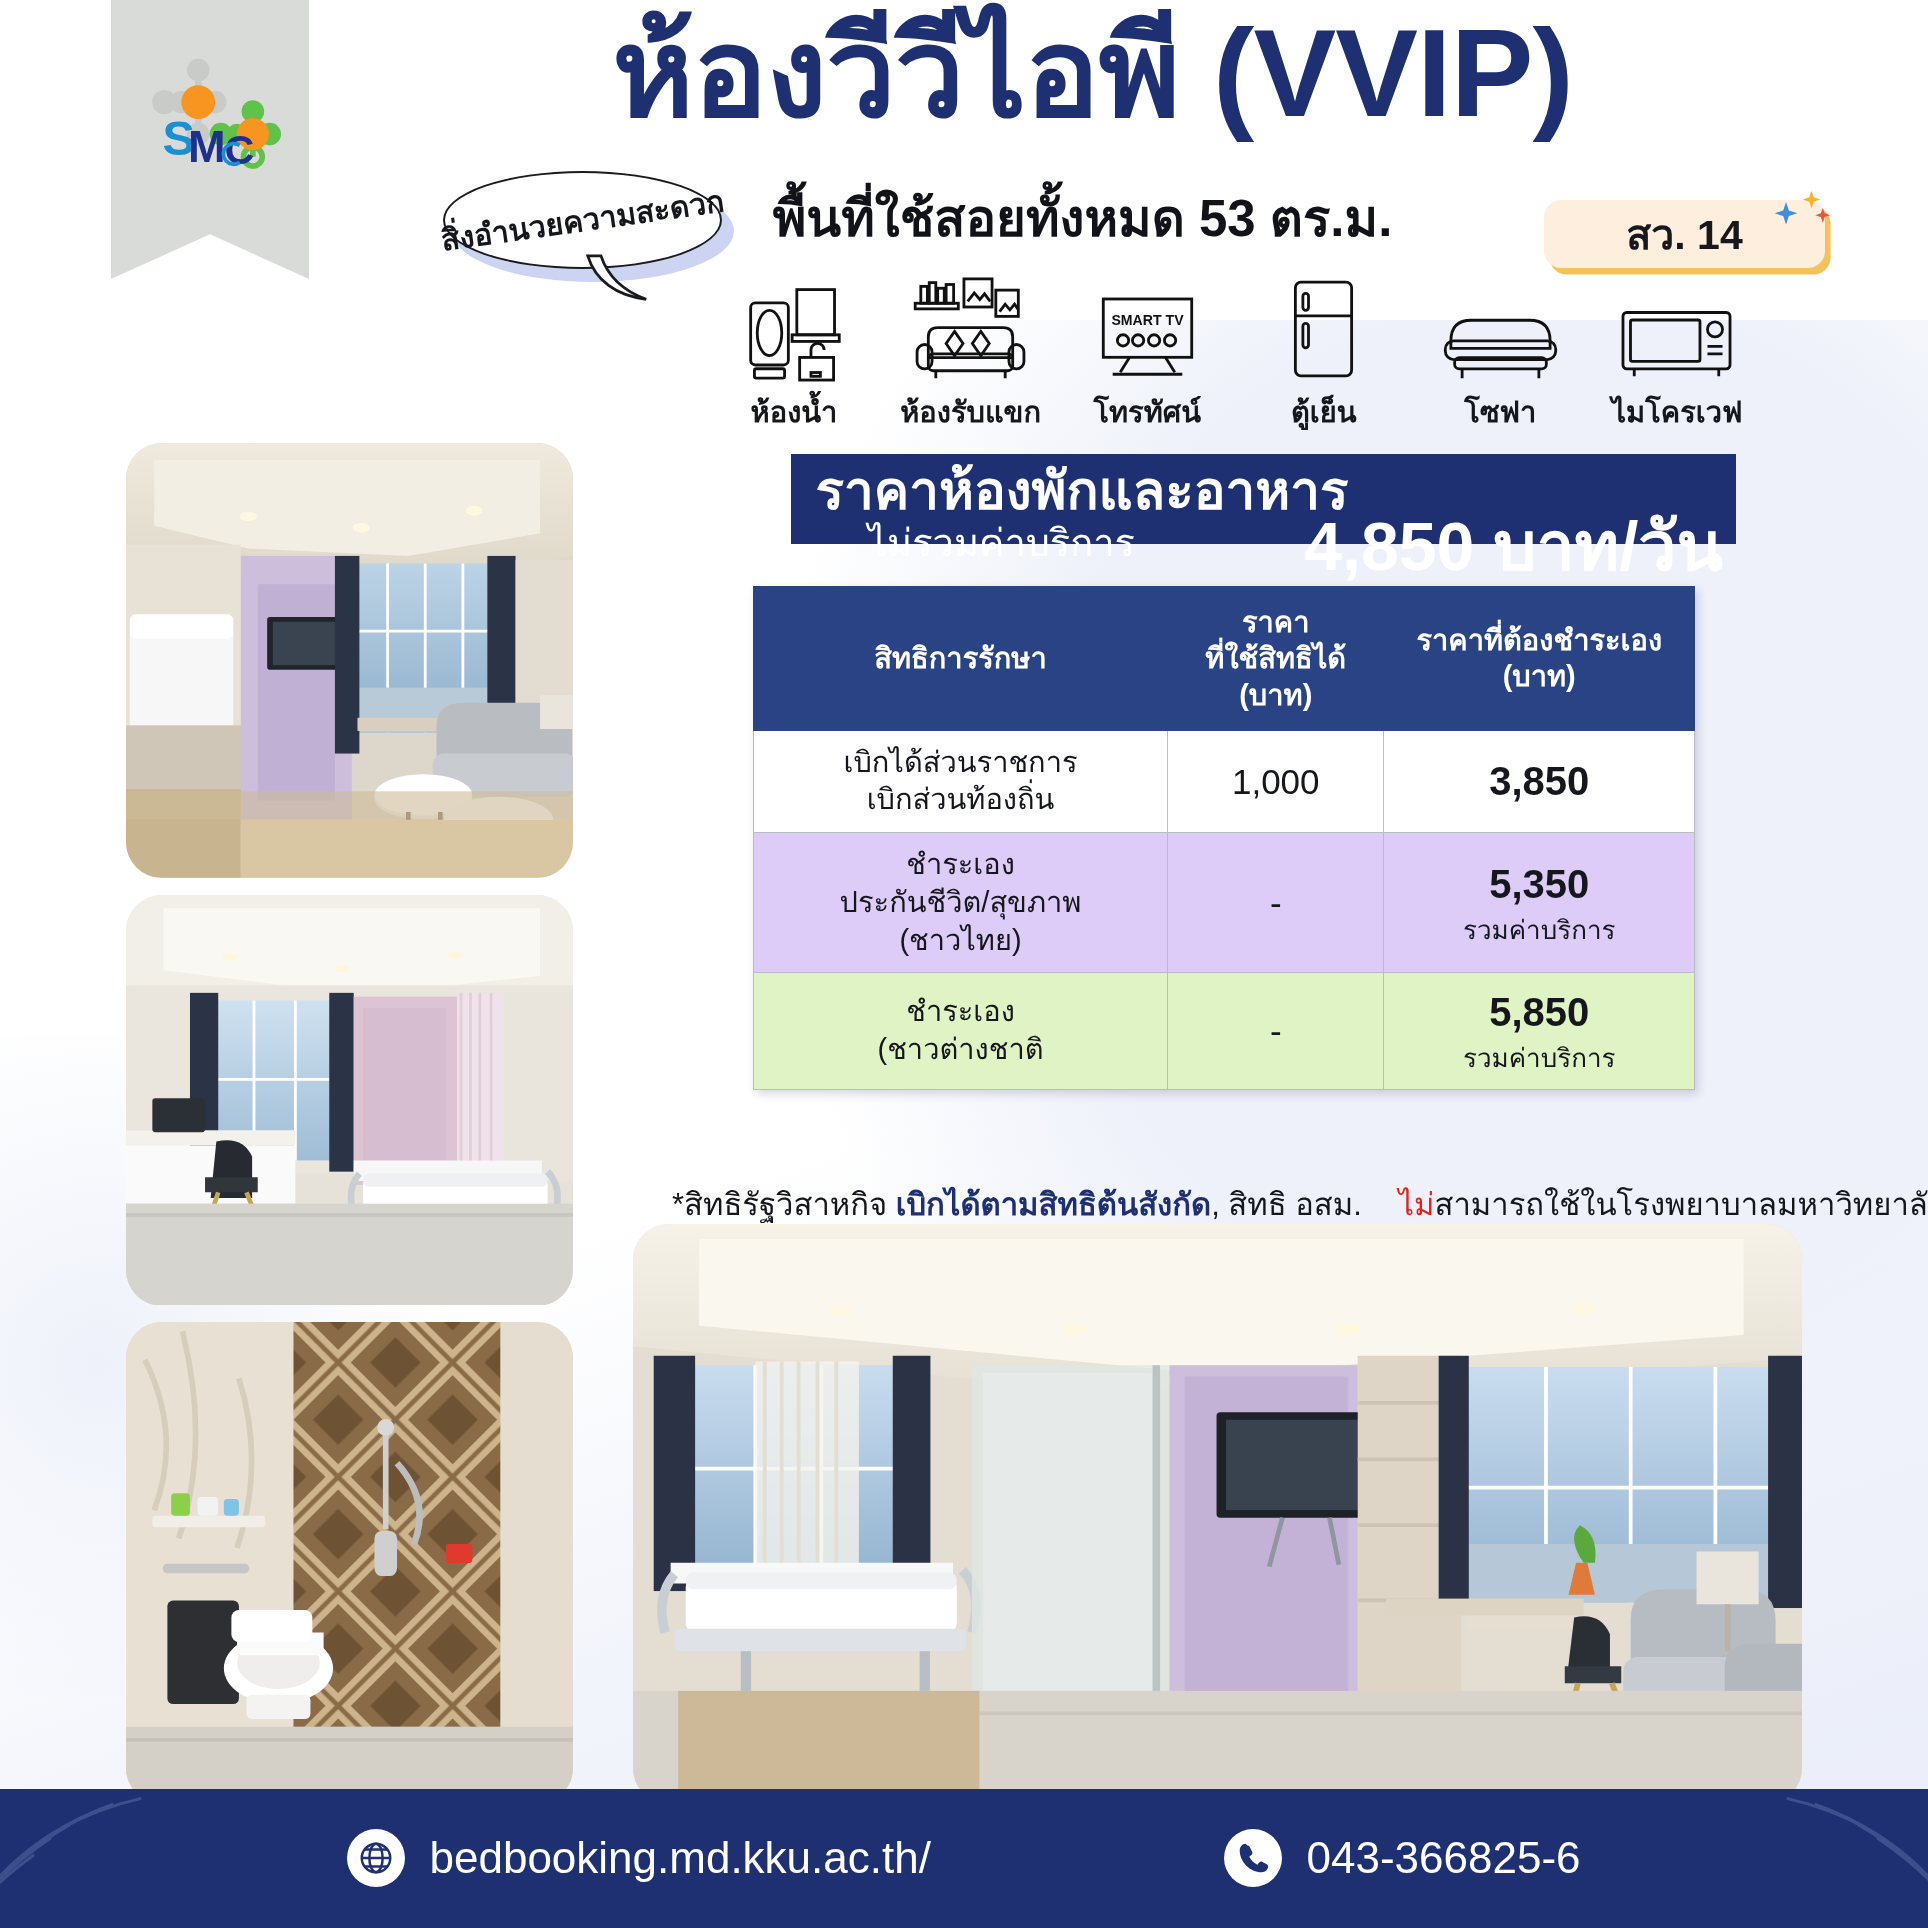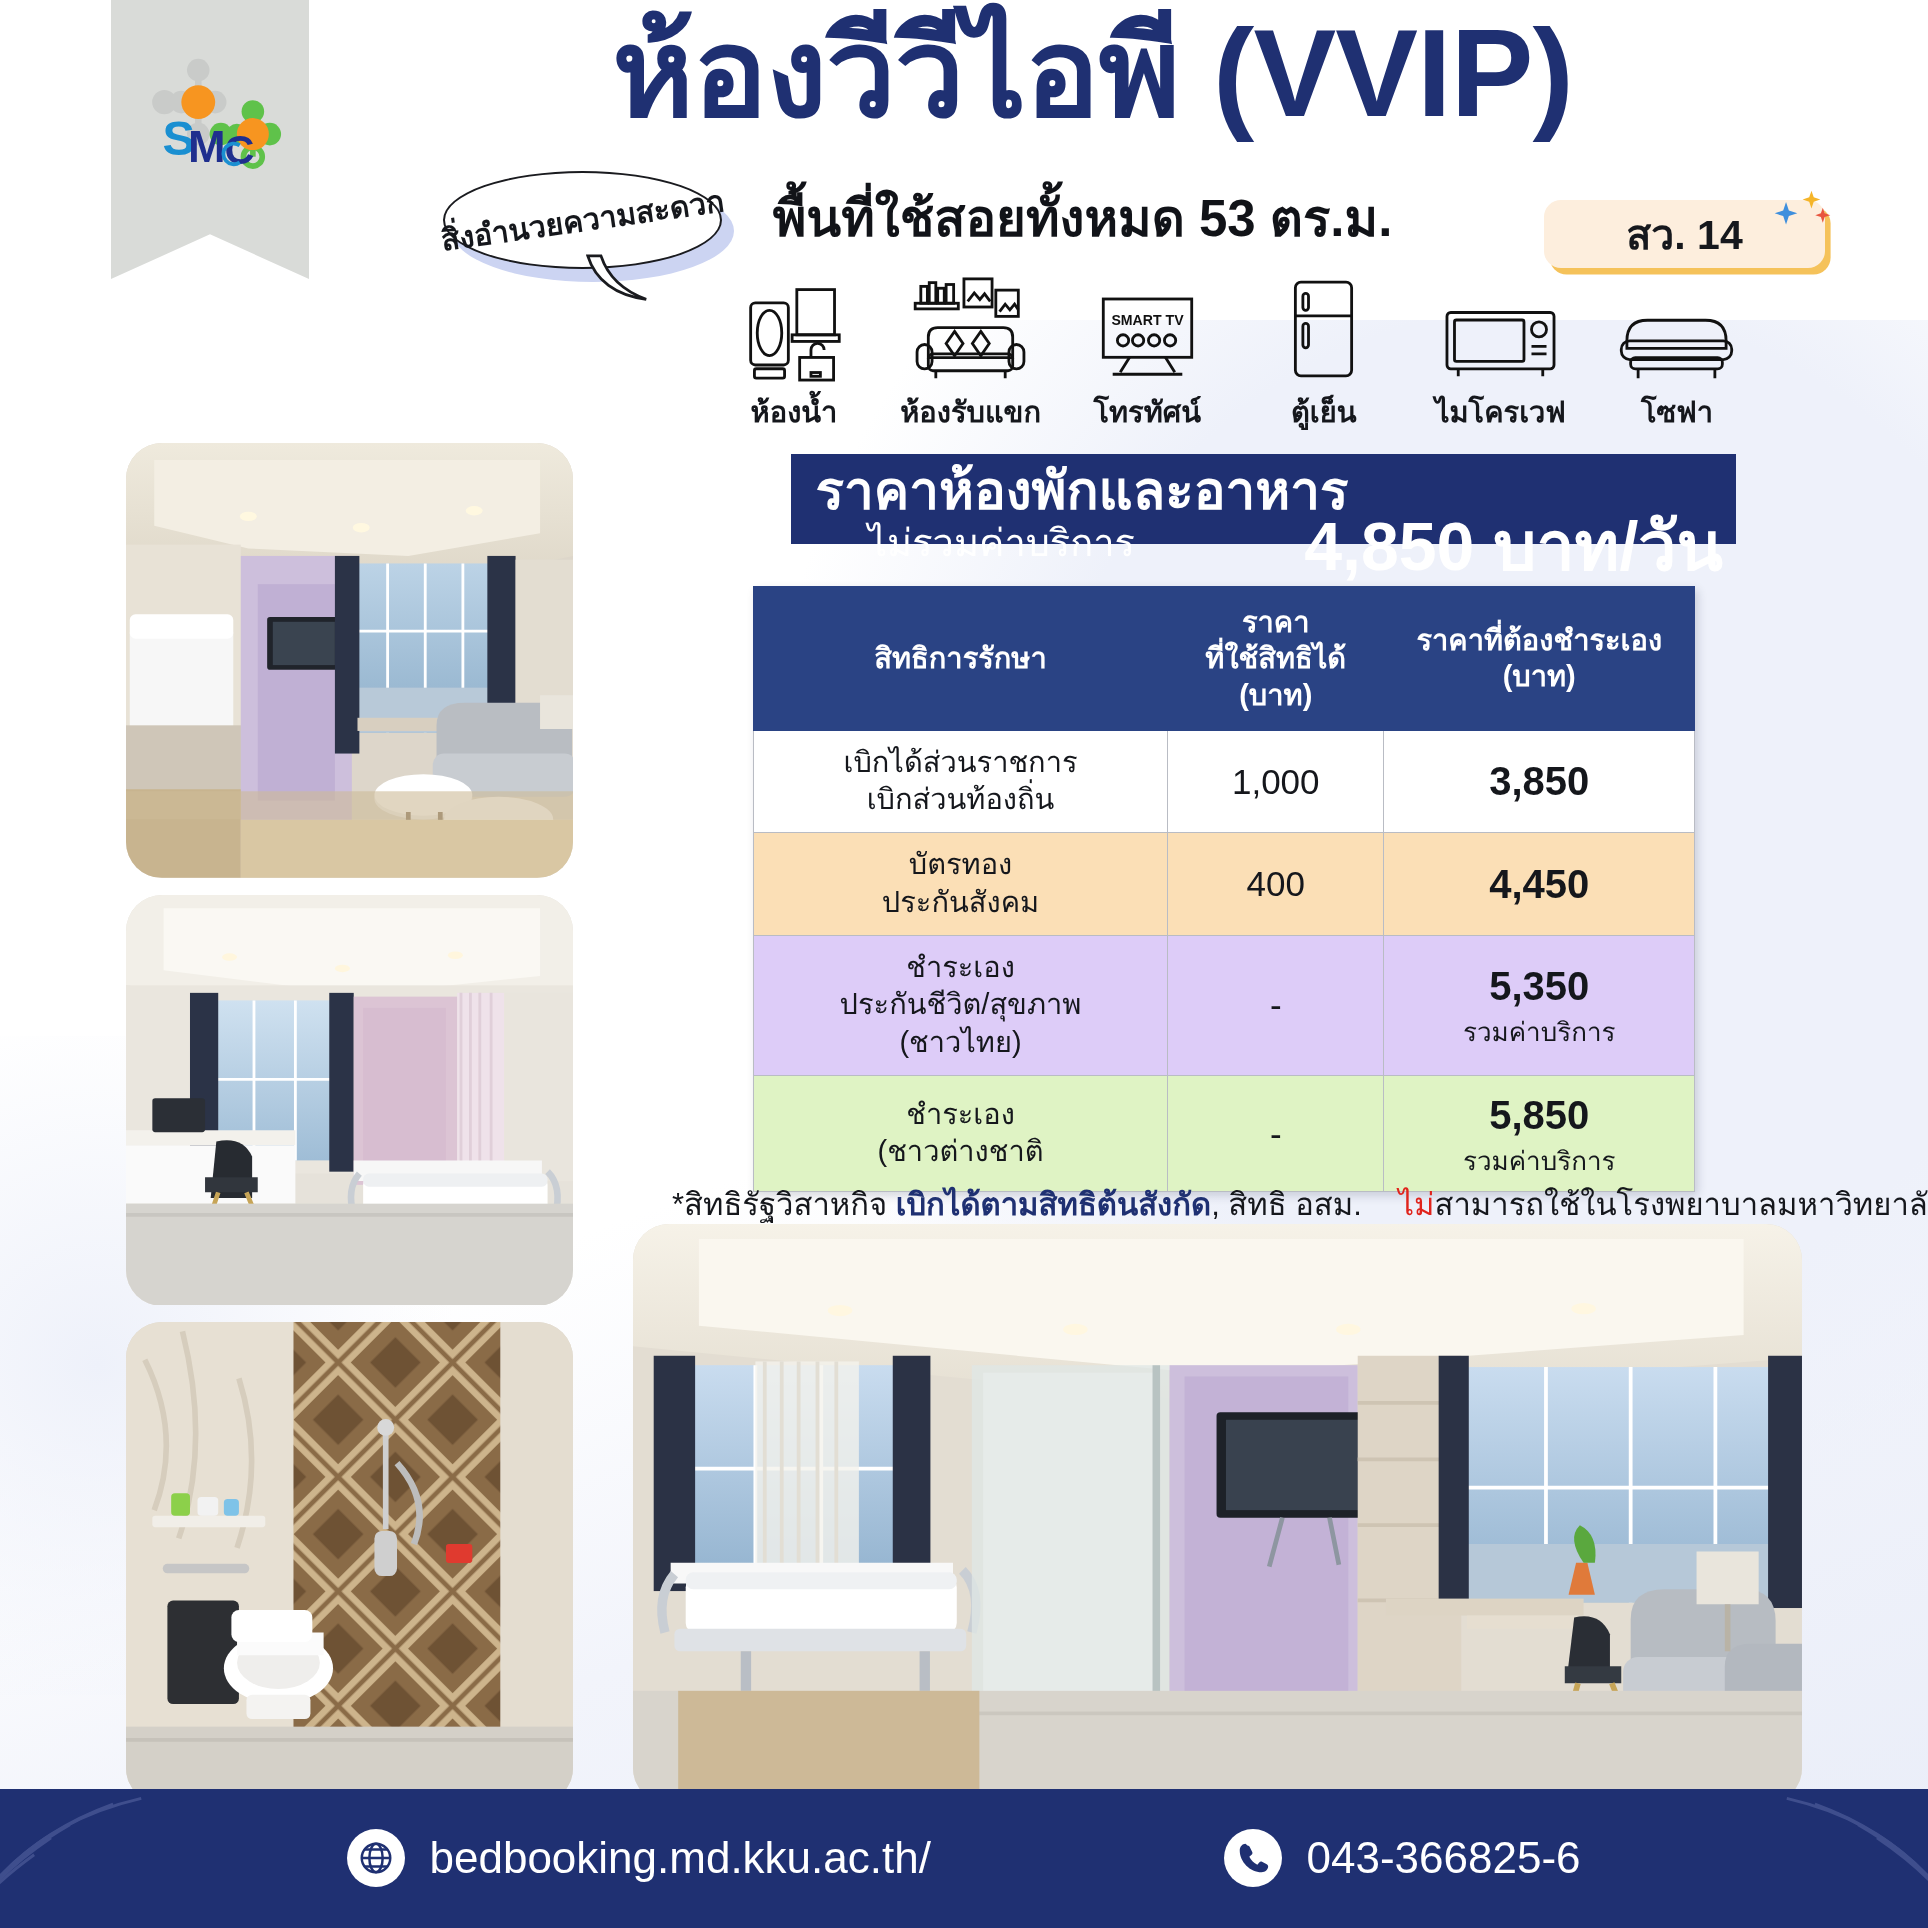--- a/index.html
+++ b/index.html
@@ -308,41 +308,41 @@
           <path d="M10 40 h60"></path>
           <rect x="18" y="16" width="6" height="18" rx="3"></rect>
           <rect x="18" y="48" width="6" height="26" rx="3"></rect>
         </svg>
       </div>
       <div class="lbl">ตู้เย็น</div>
     </div>
 
     <div class="amenity">
       <div class="ic">
+        <svg width="119" height="73" viewBox="0 0 126 78" fill="none" stroke="#111" stroke-width="3">
+          <path d="M10 34 q0 -22 22 -22 h62 q22 0 22 22 v8 h-106z"></path>
+          <rect x="4" y="34" width="118" height="20" rx="9"></rect>
+          <rect x="14" y="52" width="98" height="12" rx="5"></rect>
+          <path d="M22 64 v10 M104 64 v10"></path>
+        </svg>
+      </div>
+      <div class="lbl">โซฟา</div>
+    </div>
+
+    <div class="amenity">
+      <div class="ic">
         <svg width="115" height="77" viewBox="0 0 122 82" fill="none" stroke="#111" stroke-width="3">
           <rect x="4" y="8" width="114" height="60" rx="4"></rect>
           <rect x="12" y="16" width="74" height="44" rx="2"></rect>
           <circle cx="102" cy="26" r="8"></circle>
           <path d="M94 44 h16 M94 52 h16"></path>
           <path d="M16 68 v8 M106 68 v8"></path>
         </svg>
       </div>
       <div class="lbl">ไมโครเวฟ</div>
-    </div>
-
-    <div class="amenity">
-      <div class="ic">
-        <svg width="119" height="73" viewBox="0 0 126 78" fill="none" stroke="#111" stroke-width="3">
-          <path d="M10 34 q0 -22 22 -22 h62 q22 0 22 22 v8 h-106z"></path>
-          <rect x="4" y="34" width="118" height="20" rx="9"></rect>
-          <rect x="14" y="52" width="98" height="12" rx="5"></rect>
-          <path d="M22 64 v10 M104 64 v10"></path>
-        </svg>
-      </div>
-      <div class="lbl">โซฟา</div>
     </div>
 
   </div>
 
   <div class="price-banner">
     <div class="ttl">ราคาห้องพักและอาหาร</div>
     <div class="sub">ไม่รวมค่าบริการ</div>
     <div class="amt">4,850 บาท/วัน</div>
   </div>
 
@@ -362,30 +362,20 @@
     </thead>
     <tbody>
       <tr class="row-a">
         <td class="name">
           <span>เบิกได้ส่วนราชการ</span><br>
           <span>เบิกส่วนท้องถิ่น</span>
         </td>
         <td class="val">1,000</td>
         <td class="pay">
           <span>3,850</span>
-        </td>
-      </tr>
-      <tr class="row-b">
-        <td class="name">
-          <span>บัตรทอง</span><br>
-          <span>ประกันสังคม</span>
-        </td>
-        <td class="val">400</td>
-        <td class="pay">
-          <span>4,450</span>
         </td>
       </tr>
       <tr class="row-c">
         <td class="name">
           <span>ชำระเอง</span><br>
           <span>ประกันชีวิต/สุขภาพ</span><br>
           <span>(ชาวไทย)</span>
         </td>
         <td class="val">-</td>
         <td class="pay">

